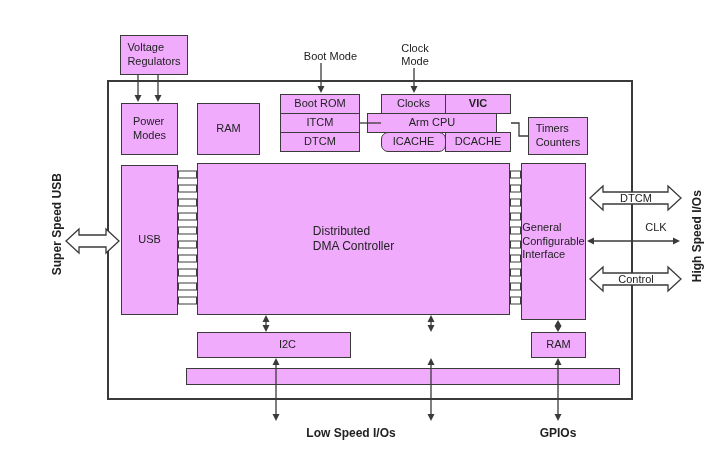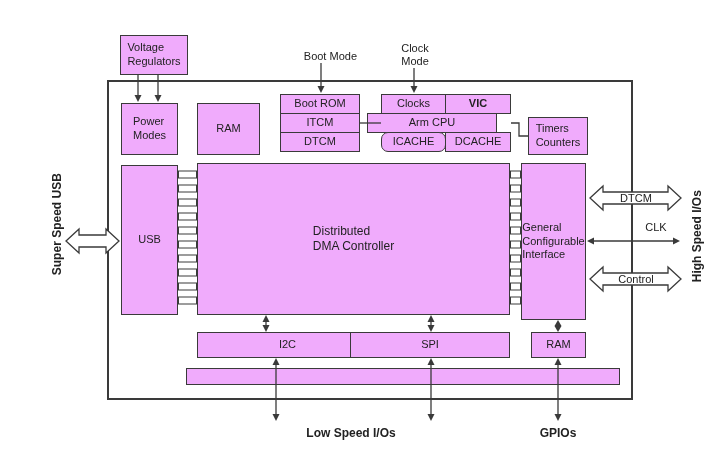--- a/index.html
+++ b/index.html
@@ -55,21 +55,20 @@
 Counters</div>
 
   <div class="box" style="left:121px; top:165px; width:57px; height:150px;">USB</div>
   <div class="box" style="left:197px; top:163px; width:313px; height:152px; font-size:12px;">Distributed
 DMA Controller</div>
   <div class="box" style="left:521px; top:163px; width:65px; height:157px;">General
 Configurable
 Interface</div>
 
   <div class="box" style="left:197px; top:332px; width:154px; height:26px;padding-left:27px;">I2C</div>
-  <div class="box" style="left:350px; top:332px; width:160px; height:26px;">SPI</div>
   <div class="box" style="left:531px; top:332px; width:55px; height:26px;">RAM</div>
 
   <div class="box" style="left:186px; top:368px; width:434px; height:17px;"></div>
 
   <svg class="overlay" width="724" height="475" viewBox="0 0 724 475">
 
     <g>
       <line x1="138" y1="75" x2="138" y2="96"></line>
       <polygon class="head" points="138,102 134.5,95 141.5,95"></polygon>
       <line x1="158" y1="75" x2="158" y2="96"></line>

